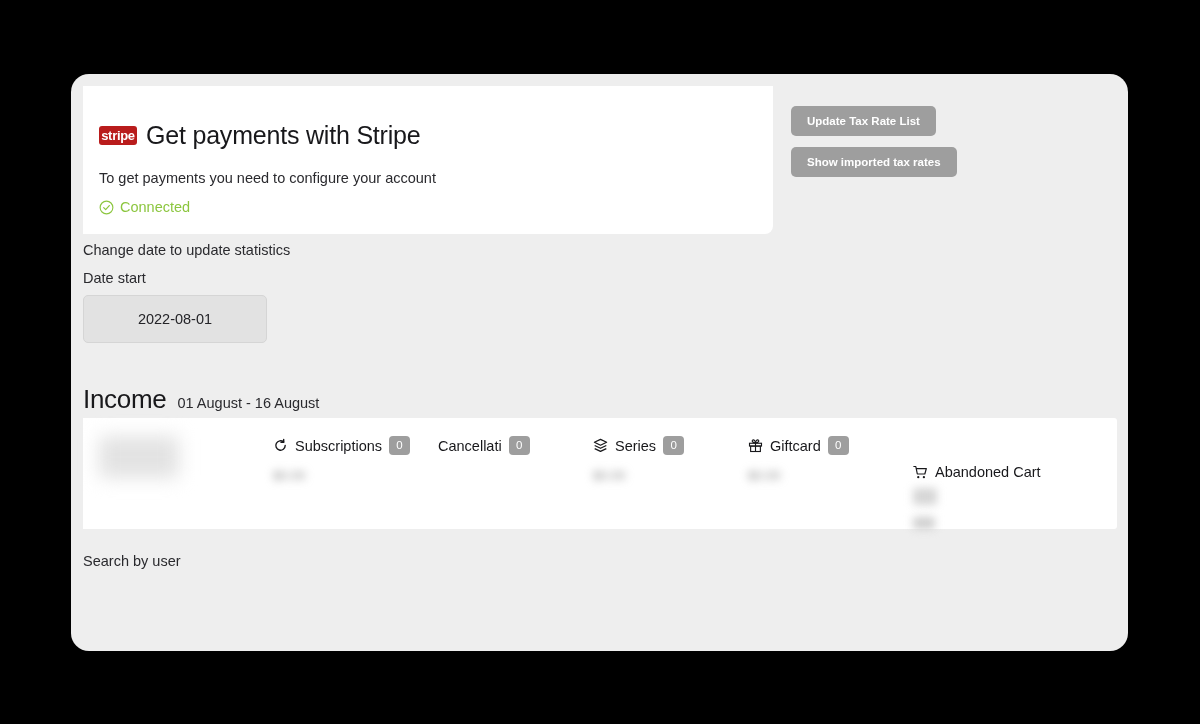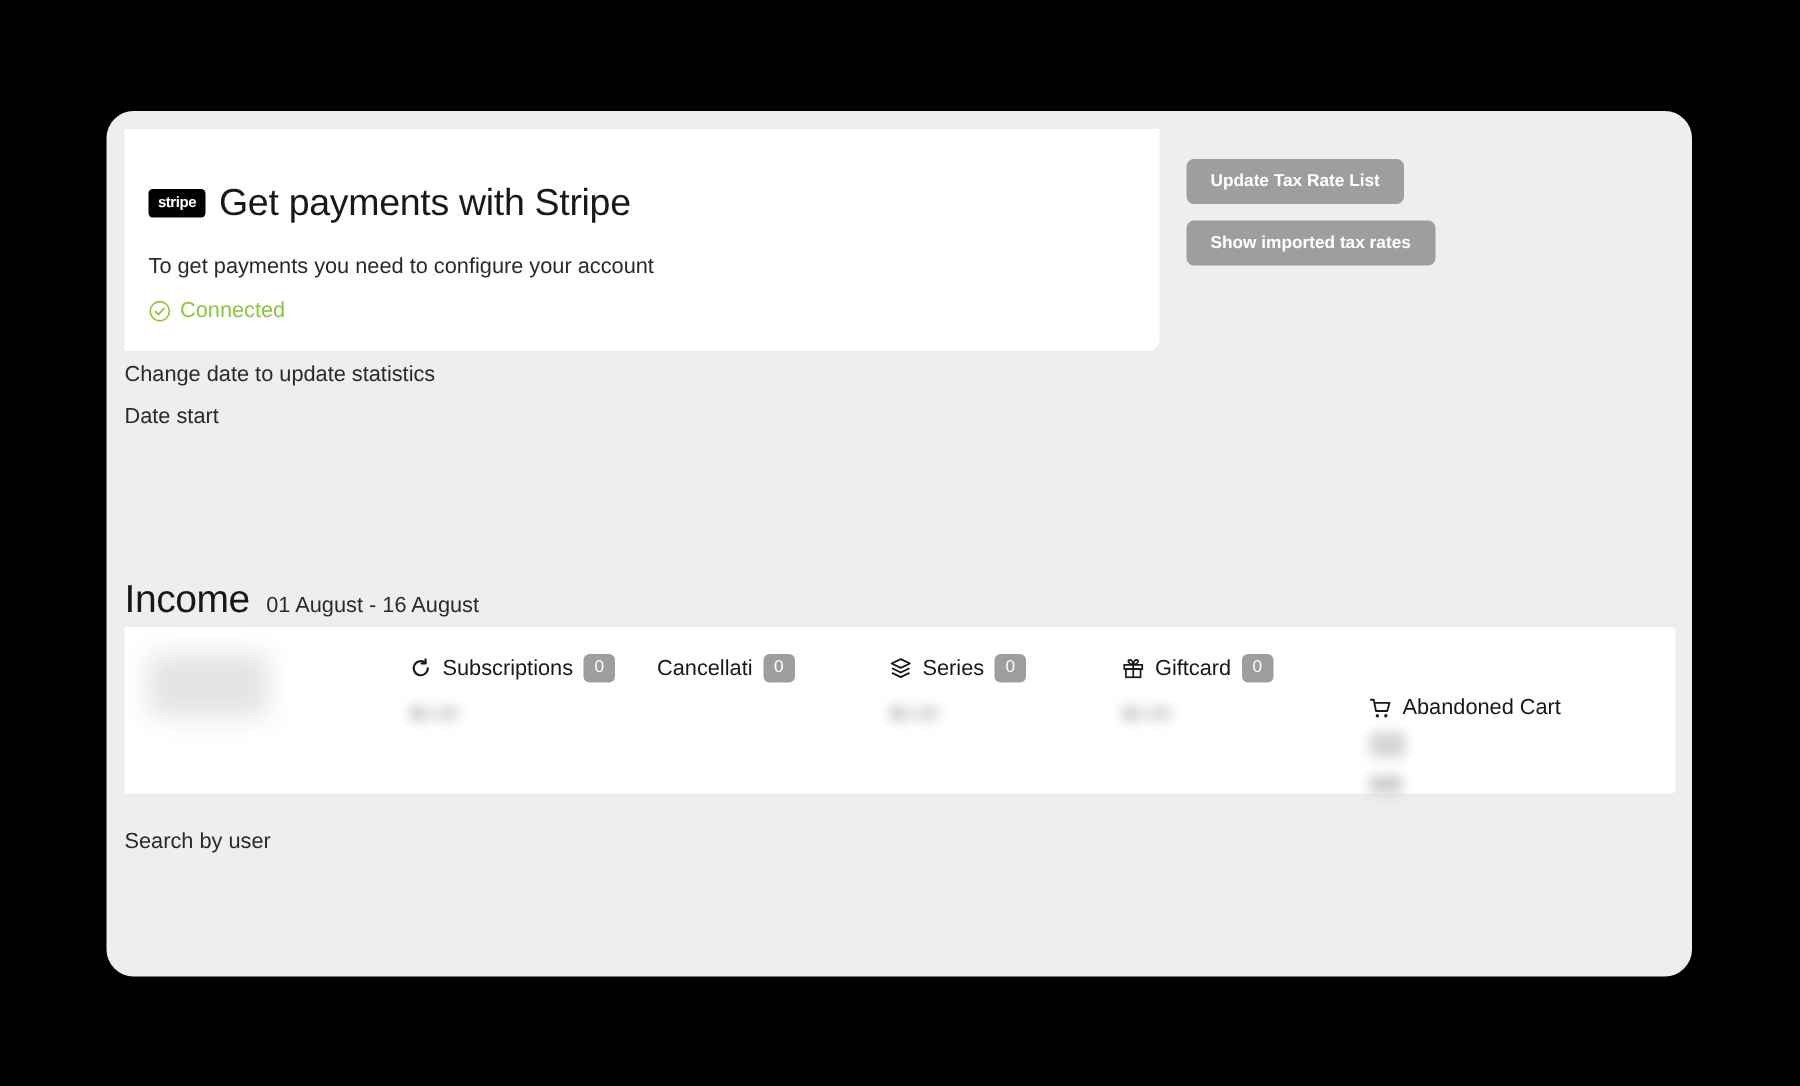--- a/index.html
+++ b/index.html
@@ -39,27 +39,27 @@
     left: 16px;
     top: 35px;
     display: flex;
     align-items: center;
     gap: 9px;
   }
 
   .stripe-logo {
     width: 38px;
     height: 19px;
-    background: #000000;
+    background: #b91c1c;
     border-radius: 3px;
     display: flex;
     align-items: center;
     justify-content: center;
     color: #ffffff;
-    font-size: 10px;
+    font-size: 13px;
     font-weight: bold;
     letter-spacing: -0.3px;
     font-family: "Liberation Sans", sans-serif;
   }
 
   .stripe-title {
     font-size: 25px;
     color: #18181b;
     font-weight: 400;
     letter-spacing: -0.2px;
@@ -318,20 +318,21 @@
   <div class="action-buttons">
     <button class="gray-btn">Update Tax Rate List</button>
     <button class="gray-btn">Show imported tax rates</button>
   </div>
 
   <div class="change-date-label">Change date to update statistics</div>
 
   <div class="date-fields">
     <div class="date-group">
       <span class="date-label">Date start</span>
+      <input class="date-input" type="text" readonly="" value="2022-08-01" style="">
     </div>
   </div>
 
   <div class="income-head">
     <span class="income-title">Income</span>
     <span class="income-range">01 August - 16 August</span>
   </div>
 
   <div class="stats-card">
 

